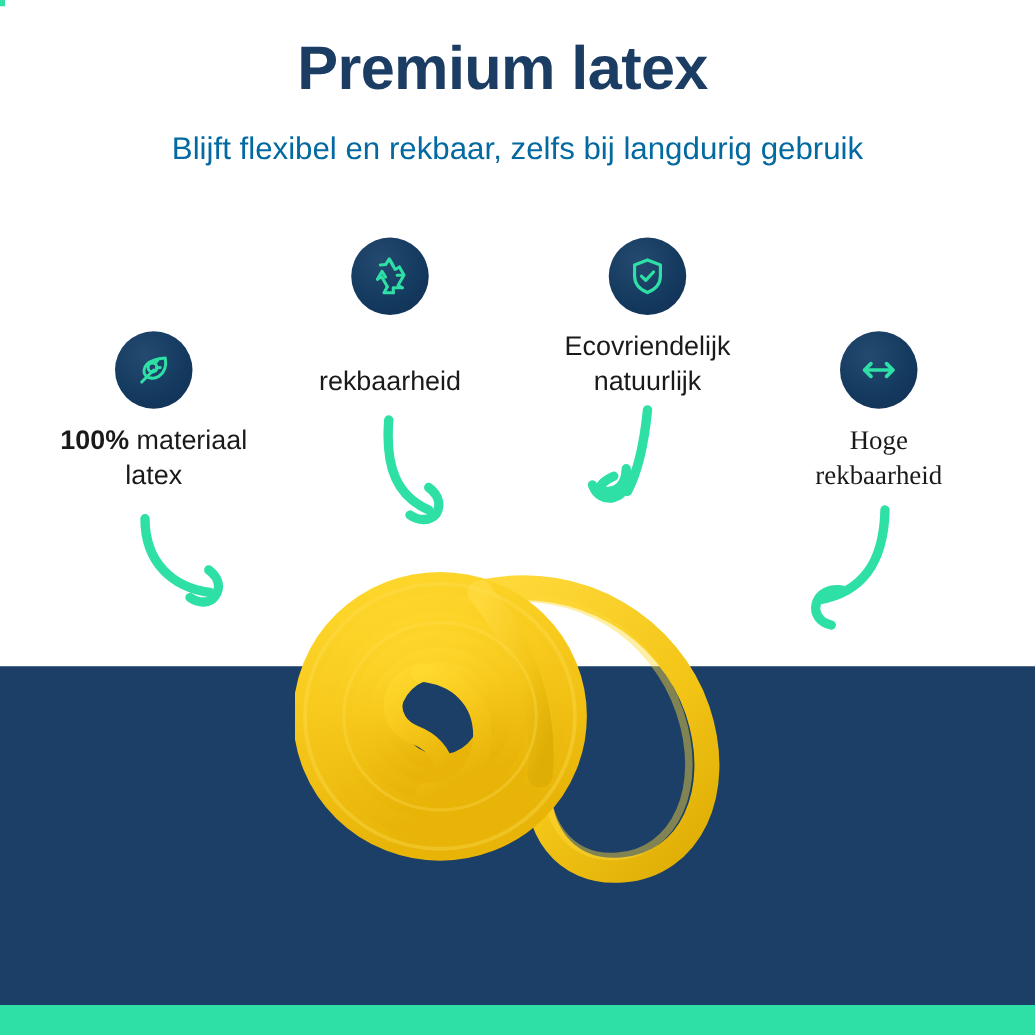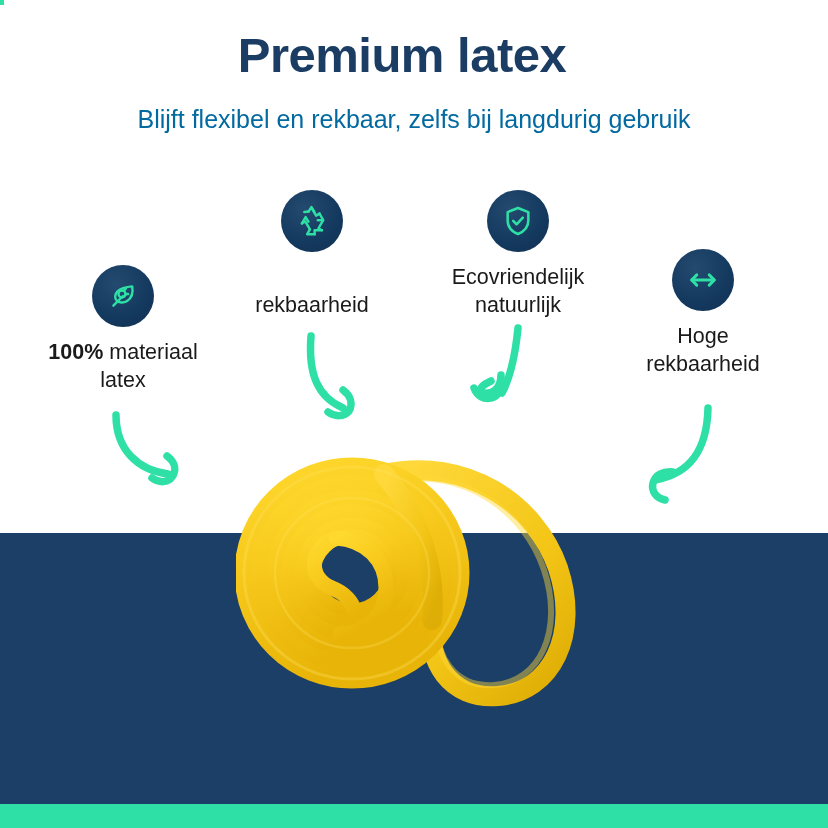--- a/index.html
+++ b/index.html
@@ -65,21 +65,21 @@
     line-height:1.32;
     color:#1a1a1a;
     white-space:pre-line;
   }
   .flabel b{ font-weight:bold;text-align:right; }
 
   
   #feat-0{ left:32px;  top:265px; width:182px; }
   #feat-1{ left:222px; top:190px; width:180px; }
   #feat-2{ left:428px; top:190px; width:180px; }
-  #feat-3{ left:614px; top:249px; width:178px; }
+  #feat-3{ left:614px; top:265px; width:178px;font-family:Liberation Serif, serif; }
 
   
   .arrows{
     position:absolute;left:0;top:0;width:828px;height:828px;
     pointer-events:none;
   }
 
   
   .product{
     position:absolute;

